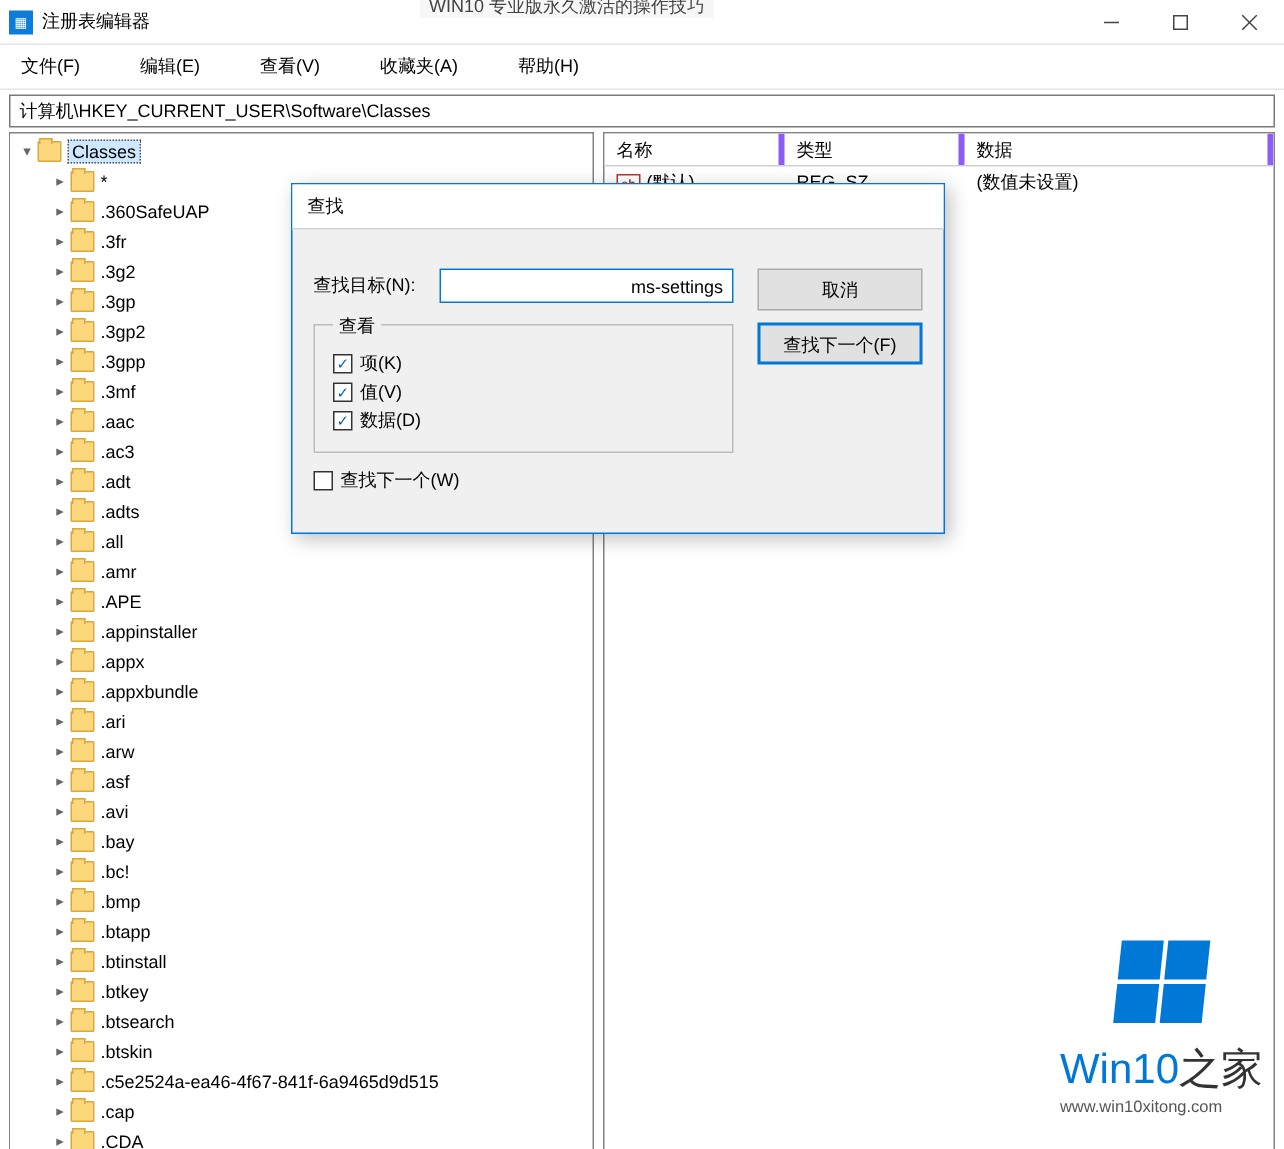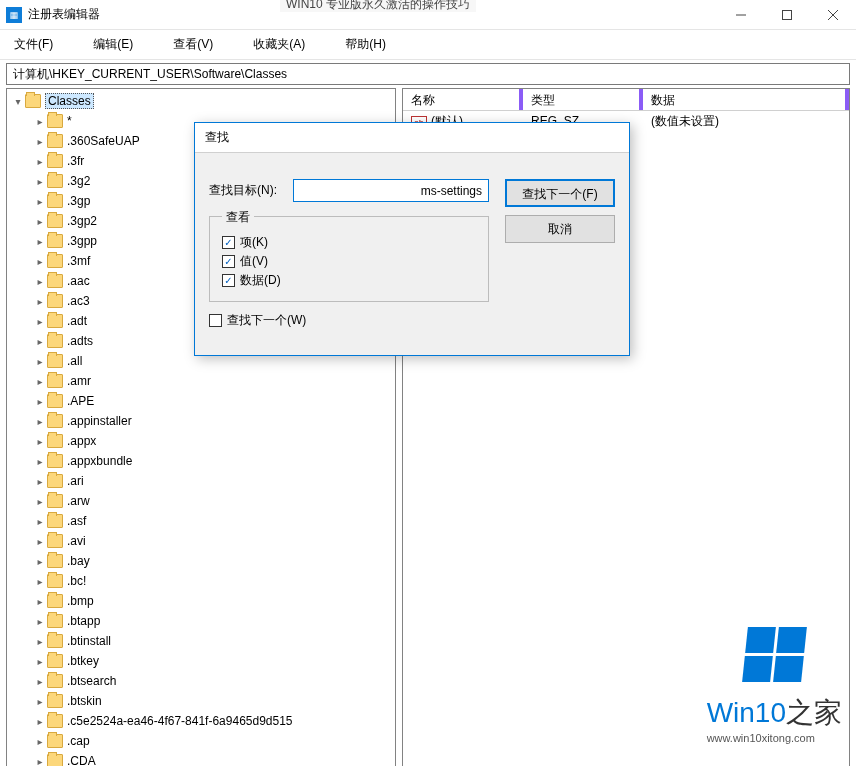--- a/index.html
+++ b/index.html
@@ -499,22 +499,22 @@
             <span>数据(D)</span>
           </div>
         </div>
       </div>
       <div class="lone-chk">
         <span class="chk"></span>
         <span>查找下一个(W)</span>
       </div>
     </div>
     <div class="dlg-right">
+      <div class="dlg-btn">取消</div>
       <div class="dlg-btn primary">查找下一个(F)</div>
-      <div class="dlg-btn">取消</div>
     </div>
   </div>
 </div>
 
 <div class="watermark">
   <div class="winlogo">
     <div></div>
       <div></div>
       <div></div>
       <div></div>

